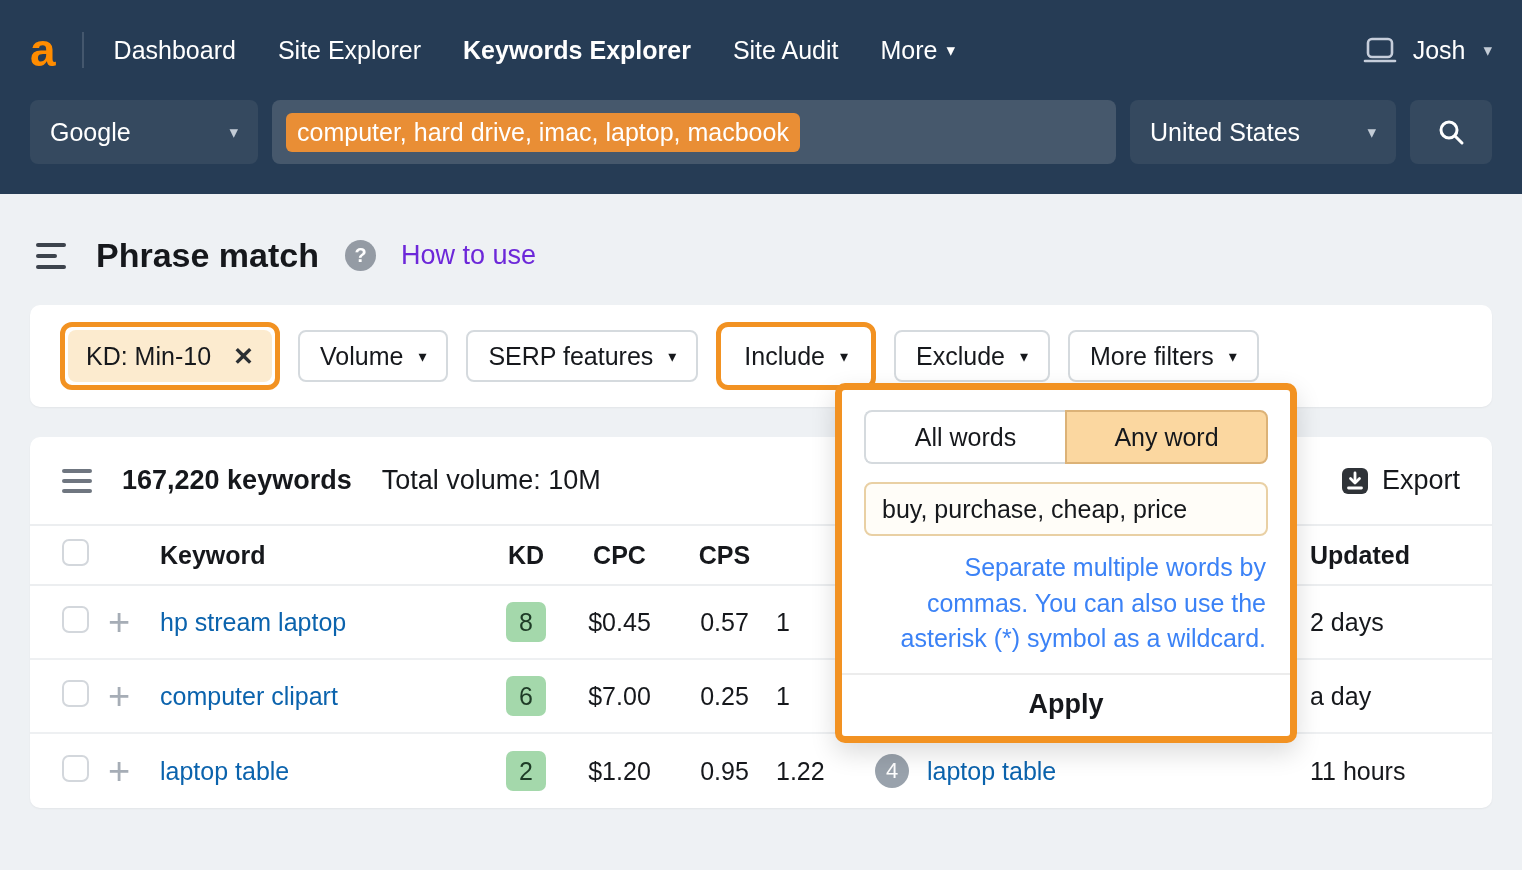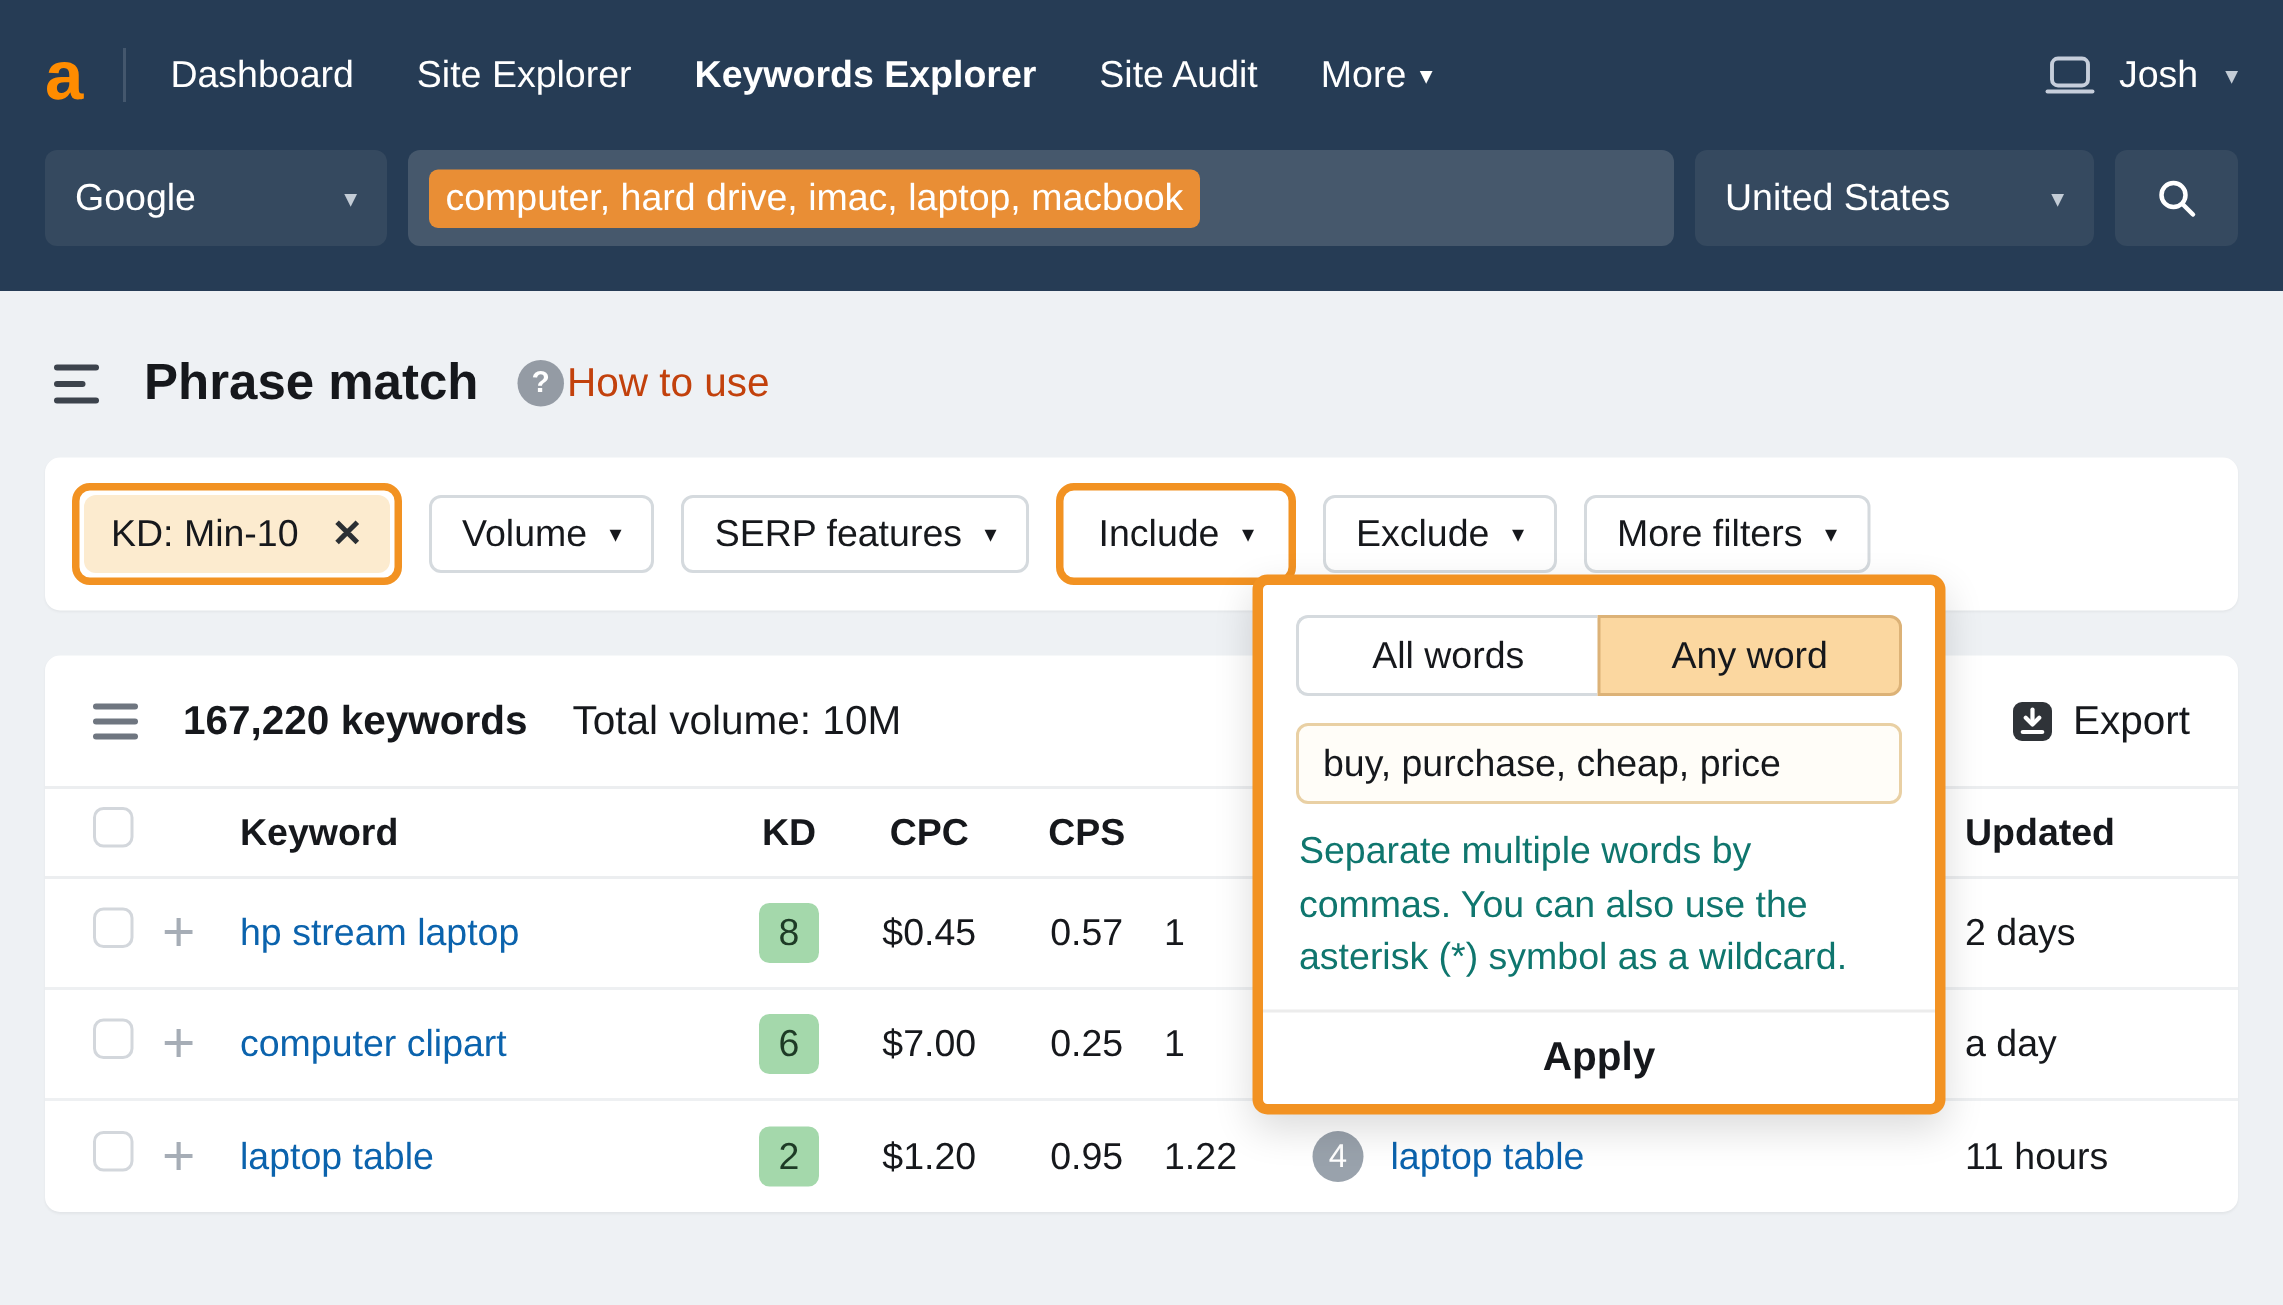--- a/index.html
+++ b/index.html
@@ -34,24 +34,24 @@
 
   
   main { padding:0 30px; }
   .page-head { display:flex; align-items:center; margin:42px 0 30px; padding-left:6px; }
   .menu-icon { display:flex; flex-direction:column; gap:7px; margin-right:30px; cursor:pointer; }
   .menu-icon i { display:block; height:4px; width:30px; background:#3c434c; border-radius:2px; }
   .menu-icon i:nth-child(2) { width:21px; }
   h1 { font-size:34px; margin:0; font-weight:700; }
   .help-circle { width:31px; height:31px; border-radius:50%; background:#949ba4; color:#fff; font-size:20px; font-weight:700;
                  display:flex; align-items:center; justify-content:center; margin-left:26px; cursor:pointer; }
-  .help-text { color:#c2410c; font-size:27px; margin-left:2px; cursor:pointer; }
-
-  
-  .filter-card { position:relative; background:#fff; border-radius:10px; padding:17px 18px;
+  .help-text { color:#6d28d9; font-size:27px; margin-left:25px; cursor:pointer; }
+
+  
+  .filter-card { position:relative; background:#fff; border-radius:10px; padding:17px 30px;
                  display:flex; align-items:center; gap:18px; box-shadow:0 1px 2px rgba(0,0,0,.05); }
   .fbtn { background:#fff; border:2px solid #d5dade; border-radius:8px; height:52px; padding:0 20px;
           font-size:25px; font-family:inherit; color:#16181c; display:flex; align-items:center; cursor:pointer; }
   .fbtn .caret { font-size:16px; margin-left:15px; }
   .annotate { border:5px solid #f29222; border-radius:12px; padding:3px; background:#fff; display:inline-flex; }
   .annotate .fbtn { border:none; }
   .kd-chip { background:#fcebcf; border-radius:8px; height:52px; display:flex; align-items:center; padding:0 18px;
              font-size:25px; cursor:pointer; }
   .kd-chip .close { font-size:25px; font-weight:700; color:#2b2f33; margin-left:22px; cursor:pointer; }
 
@@ -60,21 +60,21 @@
            border:7px solid #f29222; border-radius:10px; padding:20px 22px 6px; z-index:40;
            box-shadow:0 10px 26px rgba(0,0,0,.14); }
   .toggle { display:flex; }
   .tbtn { flex:1; height:54px; font-size:25px; font-family:inherit; background:#fff;
           border:2px solid #d5dade; cursor:pointer; color:#16181c; }
   .tbtn.first { border-radius:8px 0 0 8px; border-right:none; }
   .tbtn.second { border-radius:0 8px 8px 0; }
   .tbtn.selected { background:#fbd7a0; border:2px solid #dcb277; }
   .include-input { width:100%; height:54px; margin-top:18px; border:2px solid #e9d0a4; border-radius:8px;
                    background:#fffdf8; font-size:25px; font-family:inherit; color:#16181c; padding:0 16px; }
-  .hint { margin:14px 2px 0; font-size:25px; line-height:1.42; color:#0f766e; }
+  .hint { margin:14px 2px 0; font-size:25px; line-height:1.42; color:#3b82f6;text-align:right; }
   .apply-row { margin:16px -22px 0; border-top:2px solid #ececec; padding:14px 0 10px; text-align:center; }
   .apply-label { font-size:27px; font-weight:700; cursor:pointer; display:inline-block; }
 
   
   .table-card { background:#fff; border-radius:10px; margin-top:30px; box-shadow:0 1px 2px rgba(0,0,0,.05); }
   .summary-row { display:flex; align-items:center; padding:28px 32px; }
   .burger { display:flex; flex-direction:column; gap:6px; cursor:pointer; margin-right:30px; }
   .burger i { width:30px; height:4px; background:#6f7680; border-radius:2px; display:block; }
   .kw-count { font-size:27px; font-weight:700; }
   .total-volume { font-size:27px; margin-left:30px; }

